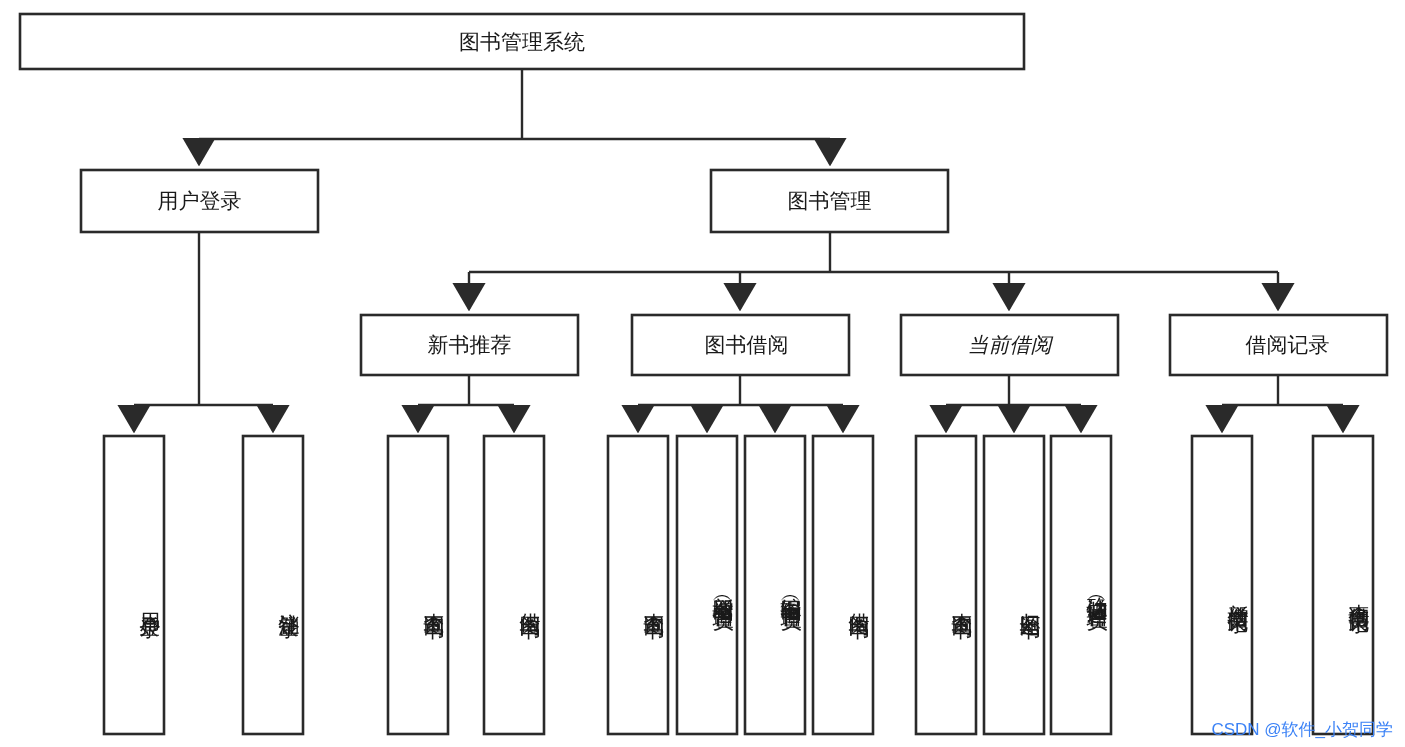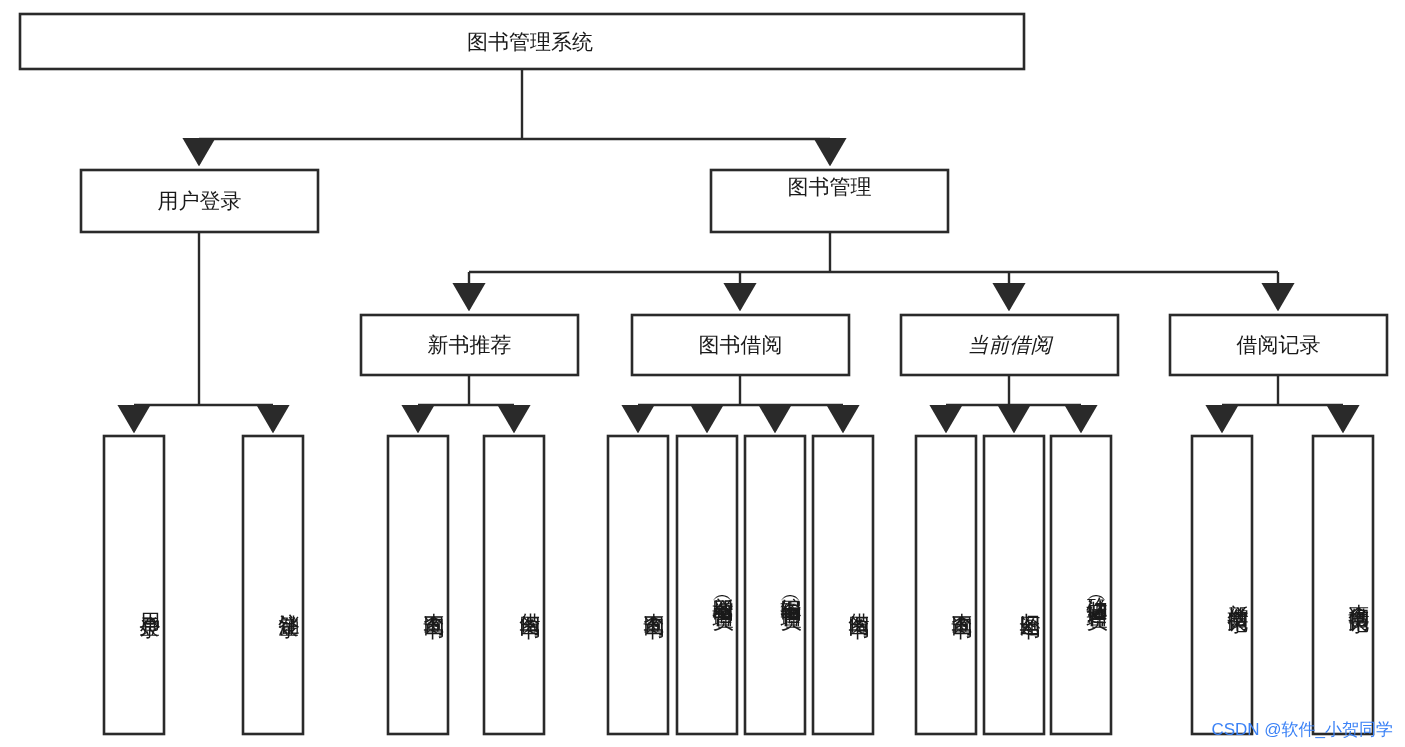--- a/index.html
+++ b/index.html
@@ -119,29 +119,29 @@
     <rect class="node-box" x="677" y="436" width="60" height="298"></rect>
     <rect class="node-box" x="745" y="436" width="60" height="298"></rect>
     <rect class="node-box" x="813" y="436" width="60" height="298"></rect>
     <rect class="node-box" x="916" y="436" width="60" height="298"></rect>
     <rect class="node-box" x="984" y="436" width="60" height="298"></rect>
     <rect class="node-box" x="1051" y="436" width="60" height="298"></rect>
     <rect class="node-box" x="1192" y="436" width="60" height="298"></rect>
     <rect class="node-box" x="1313" y="436" width="60" height="298"></rect>
   </svg>
 
-  <div class="hlabel" style="left:28px;top:14px;width:1004px;height:55px;border-radius:11px;">图书管理系统</div>
+  <div class="hlabel" style="left:20px;top:14px;width:1004px;height:55px;border-radius:11px;">图书管理系统</div>
 
   <div class="hlabel" style="left:81px;top:170px;width:237px;height:62px;">用户登录</div>
-  <div class="hlabel" style="left:711px;top:156px;width:237px;height:62px;">图书管理</div>
+  <div class="hlabel" style="left:711px;top:170px;width:237px;height:62px;">图书管理</div>
 
   <div class="hlabel" style="left:361px;top:315px;width:217px;height:60px;">新书推荐</div>
-  <div class="hlabel" style="left:632px;top:315px;width:217px;height:60px;">图书借阅</div>
+  <div class="hlabel" style="left:632px;top:315px;width:217px;height:60px;padding-left:6px;">图书借阅</div>
   <div class="hlabel" style="left:901px;top:315px;width:217px;height:60px;font-style:italic;">当前借阅</div>
-  <div class="hlabel" style="left:1170px;top:315px;width:217px;height:60px;">借阅记录</div>
+  <div class="hlabel" style="left:1170px;top:315px;width:235px;height:60px;">借阅记录</div>
 
   <div class="vlabel" style="left:104px;top:466px;width:60px;height:268px;">用户登录</div>
   <div class="vlabel" style="left:243px;top:466px;width:60px;height:268px;">注销登录</div>
   <div class="vlabel" style="left:388px;top:466px;width:60px;height:268px;">查询图书</div>
   <div class="vlabel" style="left:484px;top:466px;width:60px;height:268px;">借阅图书</div>
   <div class="vlabel" style="left:608px;top:466px;width:60px;height:268px;">查询图书</div>
   <div class="vlabel" style="left:677px;top:444px;width:60px;height:290px;">新增图书（管理员）</div>
   <div class="vlabel" style="left:745px;top:444px;width:60px;height:290px;">编辑图书（管理员）</div>
   <div class="vlabel" style="left:813px;top:466px;width:60px;height:268px;">借阅图书</div>
   <div class="vlabel" style="left:916px;top:466px;width:60px;height:268px;">查询图书</div>

